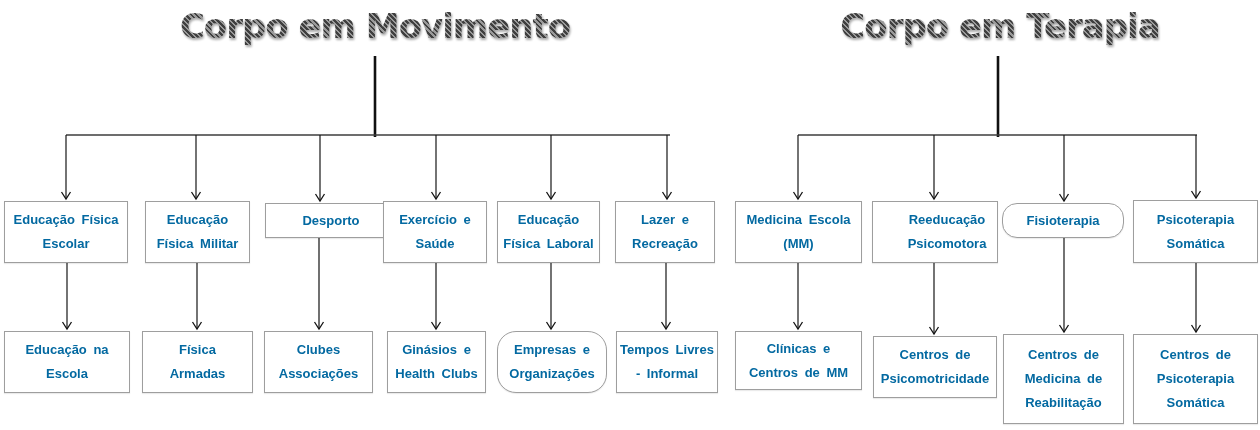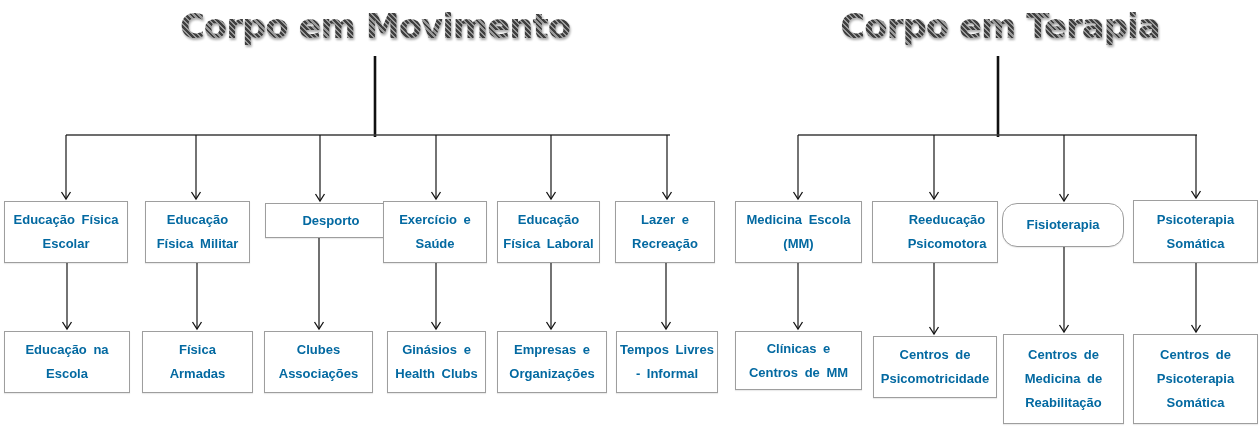--- a/index.html
+++ b/index.html
@@ -114,30 +114,30 @@
 Recreação</div>
 
   <div class="box" style="left:4px;top:331px;width:126px;height:62px;">Educação na
 Escola</div>
   <div class="box" style="left:142px;top:331px;width:111px;height:62px;">Física
 Armadas</div>
   <div class="box" style="left:264px;top:331px;width:109px;height:62px;">Clubes
 Associações</div>
   <div class="box" style="left:387px;top:331px;width:99px;height:62px;">Ginásios e
 Health Clubs</div>
-  <div class="box" style="left:497px;top:331px;width:110px;height:62px;">Empresas e
+  <div class="box" style="left:497px;top:331px;width:110px;height:62px;border-radius:19px;">Empresas e
 Organizações</div>
   <div class="box" style="left:616px;top:331px;width:102px;height:62px;">Tempos Livres
 - Informal</div>
 
   <div class="box" style="left:735px;top:201px;width:127px;height:62px;">Medicina Escola
 (MM)</div>
   <div class="box" style="left:872px;top:201px;width:126px;height:62px;padding-left:24px;">Reeducação
 Psicomotora</div>
-  <div class="box" style="left:1002px;top:203px;width:122px;height:44px;border-radius:15px;">Fisioterapia</div>
+  <div class="box" style="left:1002px;top:203px;width:122px;height:35px;border-radius:15px;">Fisioterapia</div>
   <div class="box" style="left:1133px;top:200px;width:125px;height:63px;">Psicoterapia
 Somática</div>
 
   <div class="box" style="left:735px;top:331px;width:127px;height:59px;">Clínicas e
 Centros de MM</div>
   <div class="box" style="left:873px;top:336px;width:124px;height:62px;">Centros de
 Psicomotricidade</div>
   <div class="box" style="left:1003px;top:334px;width:121px;height:90px;">Centros de
 Medicina de
 Reabilitação</div>

